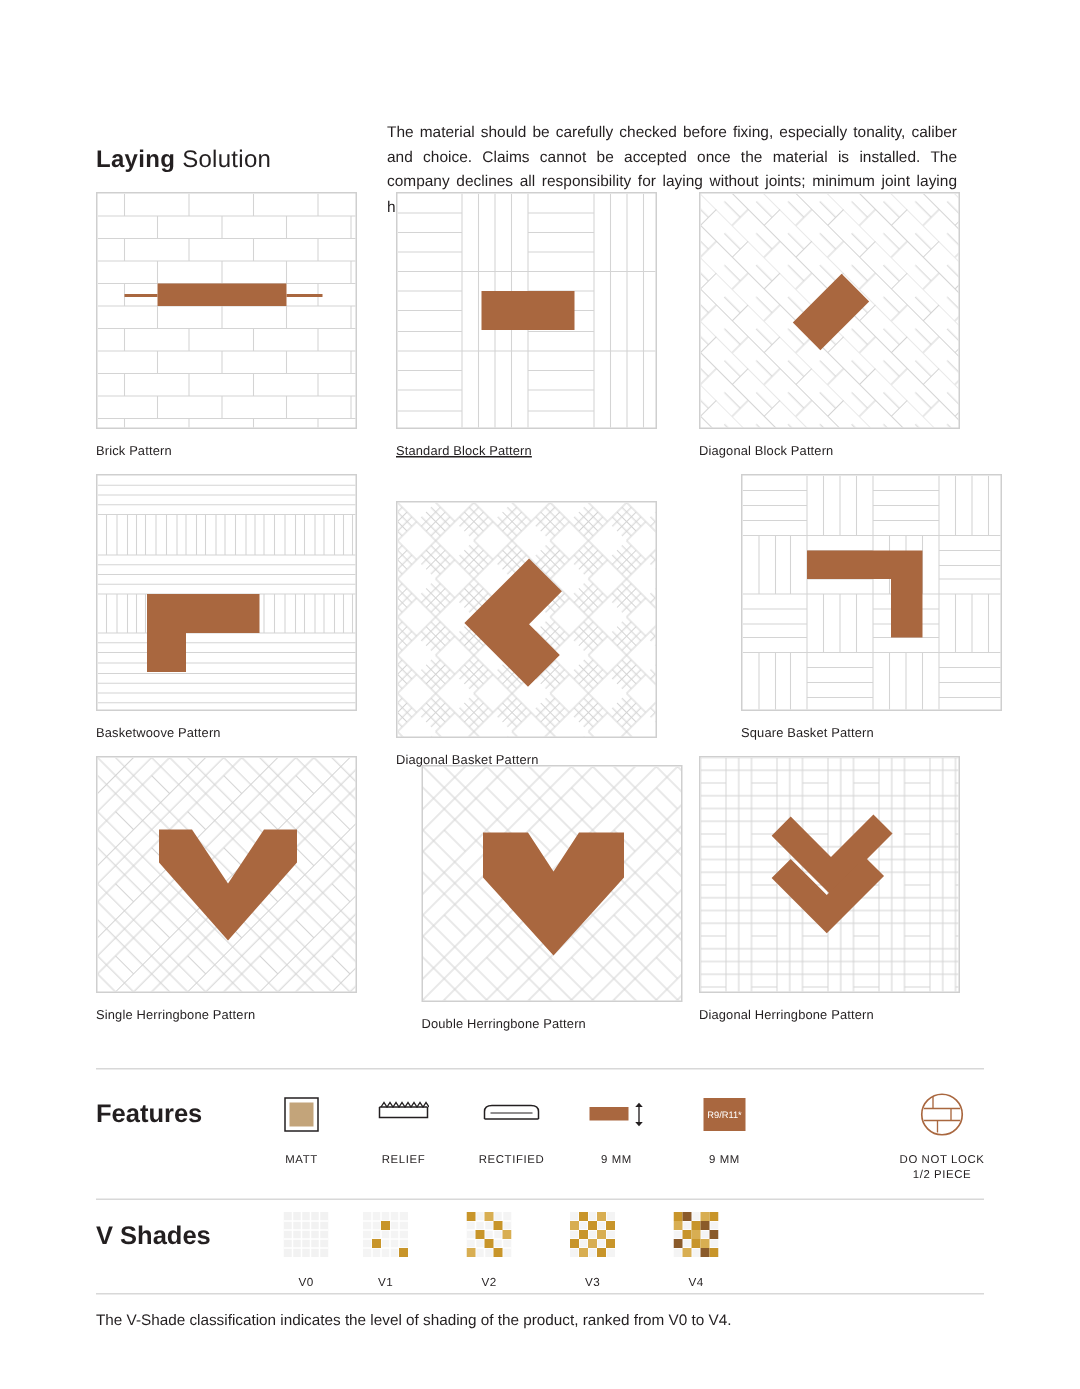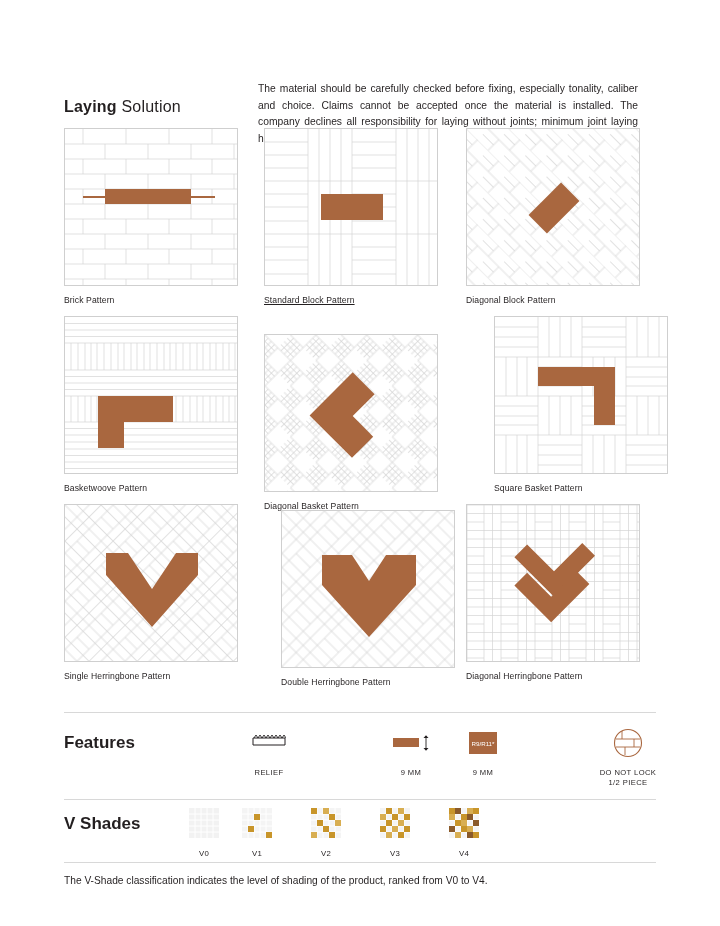--- a/index.html
+++ b/index.html
@@ -554,32 +554,51 @@
     </div>
   </div>
 
   <div class="sep" style="top:712px;"></div>
   <div class="sep" style="top:799px;"></div>
   <div class="sep" style="top:862px;"></div>
 
   <div class="features-title">Features</div>
   <div class="features-row">
 
+    <div class="feature" style="left:0px;">
+      <div class="glyph">
+        <svg width="24" height="24" viewBox="0 0 24 24">
+          <rect x="1" y="1" width="22" height="22" fill="none" stroke="#231f20" stroke-width="1"></rect>
+          <rect x="4" y="4" width="16" height="16" fill="#c3a47a"></rect>
+        </svg>
+      </div>
+      <div class="cap">MATT</div>
+    </div>
 
     <div class="feature" style="left:68px;">
       <div class="glyph">
         <svg width="34" height="20" viewBox="0 0 34 20">
           <path d="M1 5 L33 5" stroke="#231f20" stroke-width="1" fill="none"></path>
           <path d="M1 5 L1 12 L33 12 L33 5" stroke="#231f20" stroke-width="1" fill="none"></path>
           <path d="M2 5 l2 -3 l2 3 l2 -3 l2 3 l2 -3 l2 3 l2 -3 l2 3 l2 -3 l2 3 l2 -3 l2 3 l2 -3 l2 3 l2 -3 l2 3" stroke="#231f20" stroke-width="0.9" fill="none"></path>
         </svg>
       </div>
       <div class="cap">RELIEF</div>
     </div>
 
+    <div class="feature" style="left:140px;">
+      <div class="glyph">
+        <svg width="40" height="20" viewBox="0 0 40 20">
+          <path d="M2 13 L38 13" stroke="#231f20" stroke-width="1"></path>
+          <path d="M2 13 L2 8 Q2 4 7 4 L33 4 Q38 4 38 8 L38 13" stroke="#231f20" stroke-width="1" fill="none"></path>
+          <path d="M6 9 L34 9" stroke="#231f20" stroke-width="0.8"></path>
+        </svg>
+      </div>
+      <div class="cap">RECTIFIED</div>
+    </div>
 
     <div class="feature" style="left:210px;">
       <div class="glyph">
         <svg width="40" height="22" viewBox="0 0 40 22">
           <rect x="2" y="6" width="26" height="9" fill="#a9673f"></rect>
           <path d="M35 4 L35 18" stroke="#231f20" stroke-width="0.9"></path>
           <path d="M32.5 6 L35 3.2 L37.5 6" fill="#231f20"></path>
           <path d="M32.5 16 L35 18.8 L37.5 16" fill="#231f20"></path>
         </svg>
       </div>

